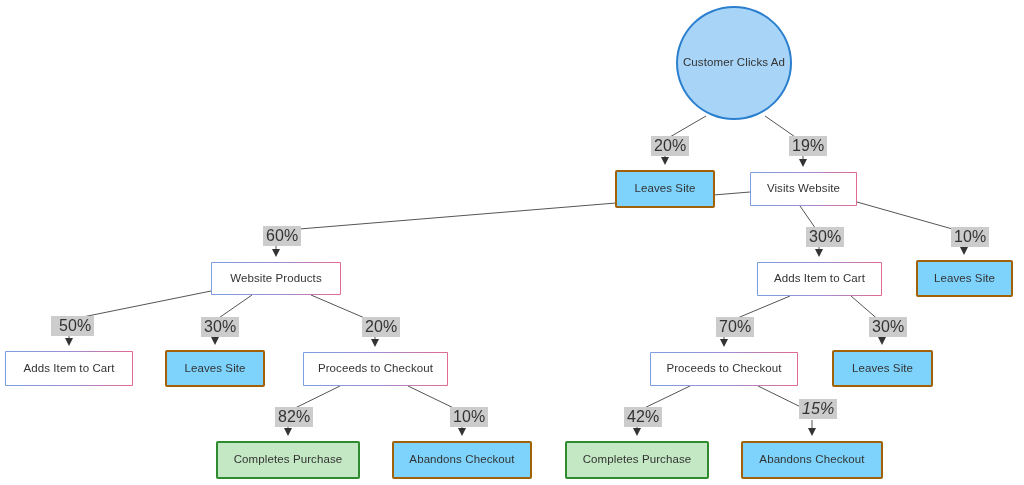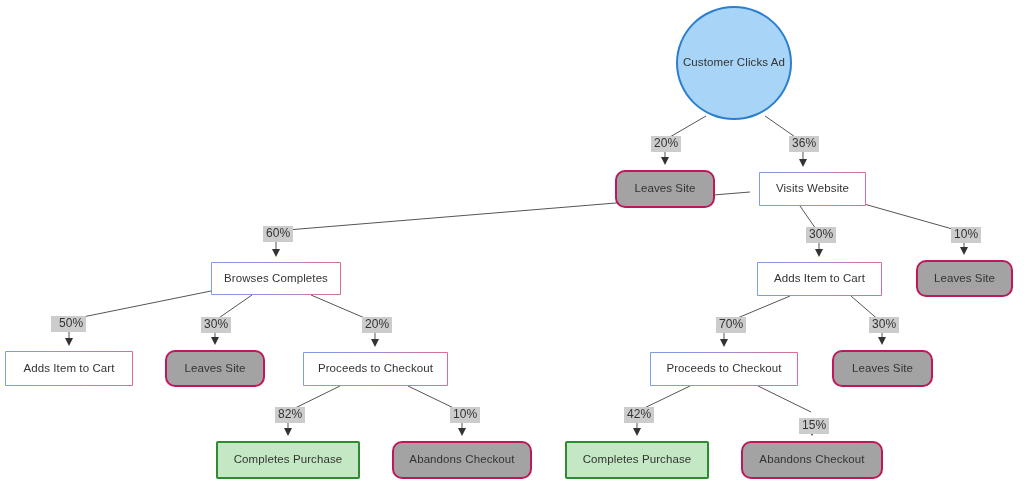--- a/index.html
+++ b/index.html
@@ -46,35 +46,35 @@
     border: 1px solid transparent;
     border-radius: 1px;
     background-image:
       linear-gradient(#ffffff, #ffffff),
       linear-gradient(90deg, #7b9fe0 0%, #9b8fd8 48%, #e06a93 100%);
     background-origin: border-box;
     background-clip: padding-box, border-box;
   }
   
   .node.negative {
-    background: #a3a3a3;
-    border: 2px solid #be185d;
-    border-radius: 10px;
+    background: #7dd3fc;
+    border: 2px solid #a16207;
+    border-radius: 2px;
   }
   
   .node.positive {
     background: #c3e8c3;
     border: 2px solid #2e8b2e;
     border-radius: 2px;
   }
   .edge-label {
     position: absolute;
     background: #cccccc;
     color: #333333;
-    font-size: 12px;
+    font-size: 16px;
     padding: 1px 3px 1px 3px;
     white-space: nowrap;
     line-height: 1.15;
     letter-spacing: 0.1px;
   }
 </style>
 </head>
 <body>
 
 <div id="diagram-root">
@@ -117,25 +117,25 @@
       </g>
   </svg>
 
   <div id="node-layer">
       <div class="node start" style="left: 676px; top: 6px; width: 116px; height: 114px;">
         <span>Customer Clicks Ad</span>
       </div>
       <div class="node negative" style="left: 615px; top: 170px; width: 100px; height: 38px;">
         <span>Leaves Site</span>
       </div>
-      <div class="node process" style="left: 750px; top: 172px; width: 107px; height: 34px; margin-left: 9px;">
+      <div class="node process" style="left: 750px; top: 172px; width: 107px; height: 34px;">
         <span>Visits Website</span>
       </div>
       <div class="node process" style="left: 211px; top: 262px; width: 130px; height: 33px;">
-        <span>Browses Completes</span>
+        <span>Website Products</span>
       </div>
       <div class="node process" style="left: 757px; top: 262px; width: 125px; height: 34px;">
         <span>Adds Item to Cart</span>
       </div>
       <div class="node negative" style="left: 916px; top: 260px; width: 97px; height: 37px;">
         <span>Leaves Site</span>
       </div>
       <div class="node process" style="left: 5px; top: 351px; width: 128px; height: 35px;">
         <span>Adds Item to Cart</span>
       </div>
@@ -159,28 +159,28 @@
       </div>
       <div class="node positive" style="left: 565px; top: 441px; width: 144px; height: 38px;">
         <span>Completes Purchase</span>
       </div>
       <div class="node negative" style="left: 741px; top: 441px; width: 142px; height: 38px;">
         <span>Abandons Checkout</span>
       </div>
     </div>
   <div id="label-layer">
       <div class="edge-label" style="left: 651px; top: 136px;">20%</div>
-      <div class="edge-label" style="left: 789px; top: 136px;">36%</div>
+      <div class="edge-label" style="left: 789px; top: 136px;">19%</div>
       <div class="edge-label" style="left: 263px; top: 226px;">60%</div>
       <div class="edge-label" style="left: 806px; top: 227px;">30%</div>
       <div class="edge-label" style="left: 951px; top: 227px;">10%</div>
       <div class="edge-label" style="left: 51px; top: 316px; padding-left: 8px;">50%</div>
       <div class="edge-label" style="left: 201px; top: 317px;">30%</div>
       <div class="edge-label" style="left: 362px; top: 317px;">20%</div>
       <div class="edge-label" style="left: 716px; top: 317px; text-align: center;">70%</div>
       <div class="edge-label" style="left: 869px; top: 317px;">30%</div>
       <div class="edge-label" style="left: 275px; top: 407px;">82%</div>
       <div class="edge-label" style="left: 450px; top: 407px;">10%</div>
       <div class="edge-label" style="left: 624px; top: 407px;">42%</div>
-      <div class="edge-label" style="left: 799px; top: 418px;">15%</div>
+      <div class="edge-label" style="left: 799px; top: 399px; font-style: italic;">15%</div>
     </div>
 
 </div>
 
 </body></html>

